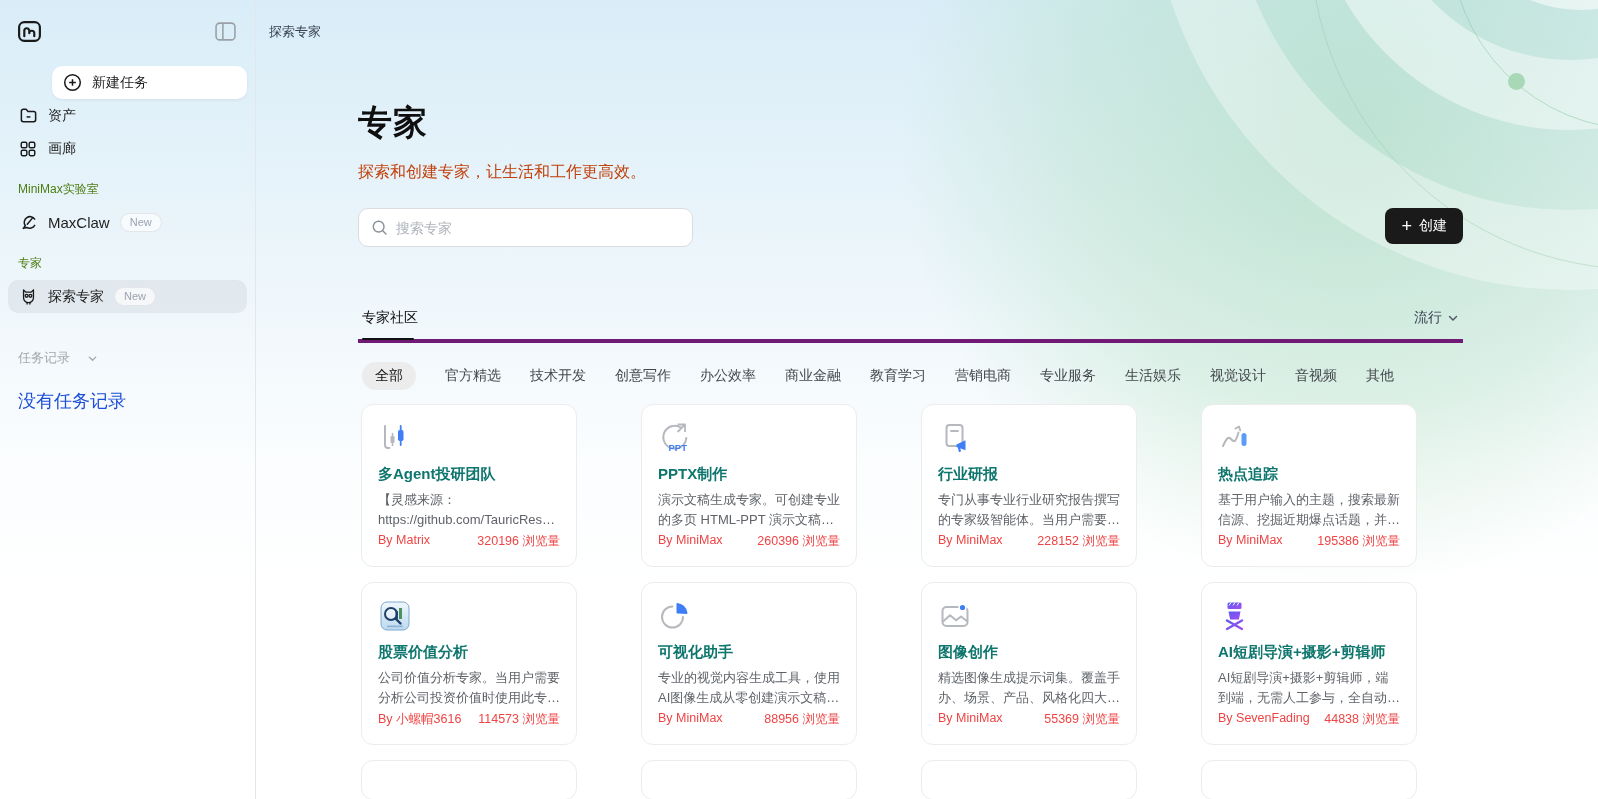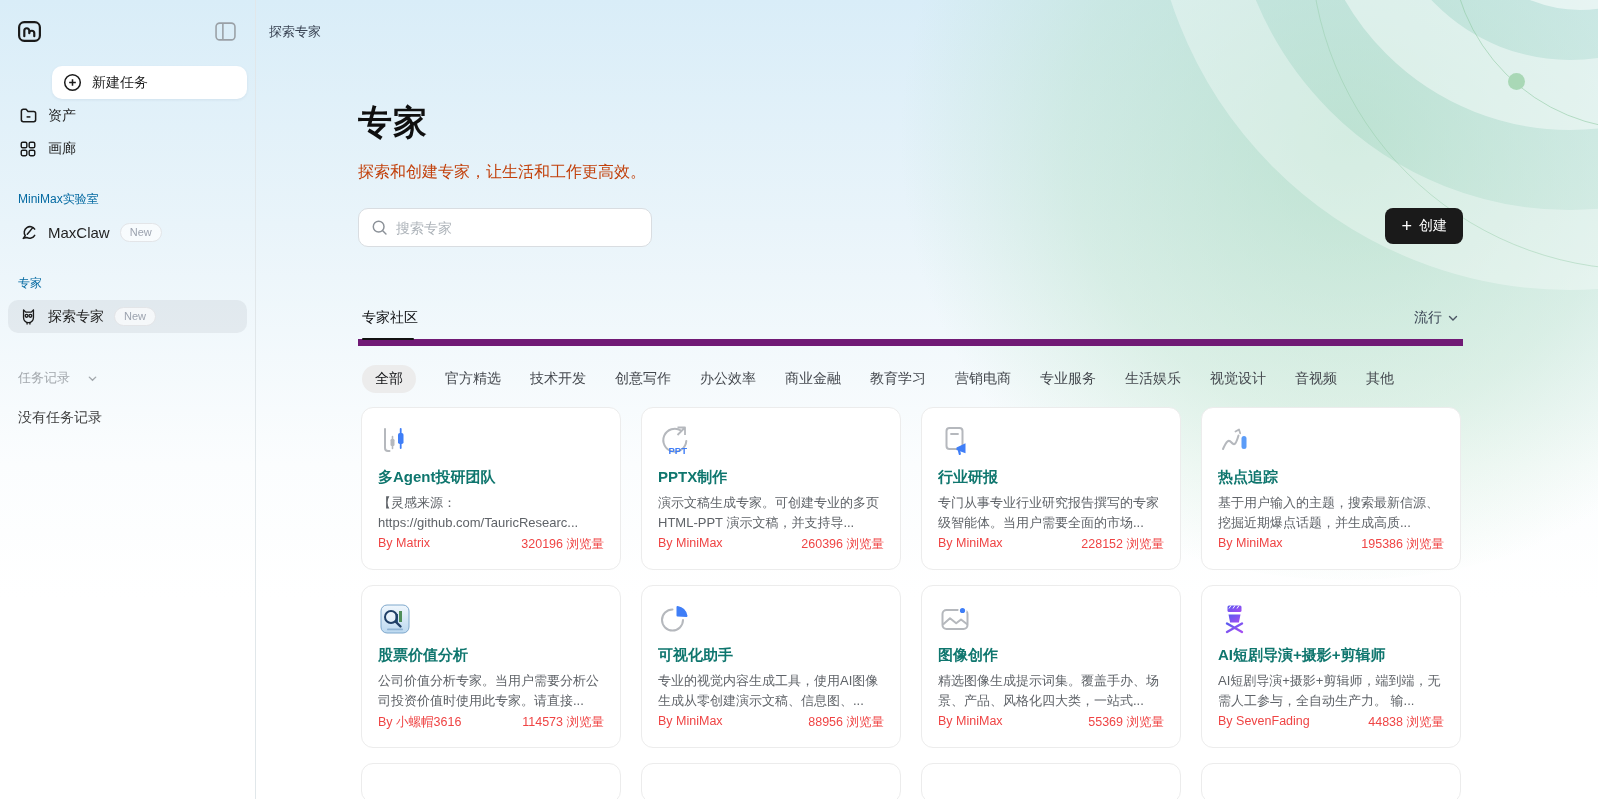--- a/index.html
+++ b/index.html
@@ -26,56 +26,56 @@
   .sidebar { position:absolute; left:0; top:0; width:255px; height:799px; z-index:3; }
   .sb-top { display:flex; align-items:center; justify-content:space-between; padding:18px 18px 0 16px; }
   .sb-logo { width:28px; height:26px; display:flex; align-items:center; }
   .sb-collapse { width:22px; height:20px; cursor:pointer; display:flex; align-items:center; }
   .sb-menu { margin-top:22px; padding:0 8px; }
   .sb-item { display:flex; align-items:center; gap:10px; height:33px; padding:0 10px; border-radius:10px;
     font-size:14px; color:#1f1f1f; cursor:pointer; }
   .sb-item .ic { width:20px; height:20px; display:flex; align-items:center; justify-content:center; flex:0 0 20px; }
   .sb-item.active-white { background:#ffffff; box-shadow:0 1px 3px rgba(40,70,100,0.08);margin-left:44px; }
   .sb-item.active-gray { background:rgba(17,24,39,0.06); }
-  .sb-label { font-size:12px; color:#0369a1; padding:0 18px; margin-top:26px; margin-bottom:8px; }
+  .sb-label { font-size:12px; color:#4d7c0f; padding:0 18px; margin-top:16px; margin-bottom:8px; }
   .badge-new { font-size:11px; color:#9ca3af; border:1px solid #e3e5e8; background:rgba(255,255,255,0.65);
     border-radius:999px; padding:2px 9px; line-height:1.2; }
   .sb-maxclaw { font-size:15px; }
   .sb-history { display:flex; align-items:center; gap:17px; font-size:13px; color:#a3a8ad; padding:0 18px; margin-top:36px; cursor:pointer; }
-  .sb-empty { font-size:14px; color:#404040; padding:0 18px; margin-top:22px; }
+  .sb-empty { font-size:18px; color:#1d4ed8; padding:0 18px; margin-top:22px; }
 
   
   .main { position:absolute; left:255px; top:0; width:1343px; height:799px; border-left:1px solid #e1e7ea; z-index:2; }
   .breadcrumb { position:absolute; left:13px; top:23px; font-size:13px; color:#374151; }
   .content { position:absolute; left:102px; top:0; width:1105px; }
   .page-title { margin-top:100px; font-size:34px; font-weight:700; color:#0f0f0f; letter-spacing:1px; }
   .page-sub { margin-top:16px; font-size:16px; color:#c2410c; }
   .action-row { margin-top:25px; display:flex; align-items:flex-start; justify-content:space-between; }
-  .search-box { width:294px; height:39px; background:#ffffff; border:1px solid #d9dde1; border-radius:10px;
+  .search-box { width:335px; height:39px; background:#ffffff; border:1px solid #d9dde1; border-radius:10px;
     display:flex; align-items:center; padding:0 12px; gap:8px; }
   .search-box input { border:none; outline:none; flex:1; font-size:14px; color:#1f1f1f; background:transparent;
     font-family:"Liberation Sans","DejaVu Sans",sans-serif; }
   .search-box input::placeholder { color:#aeb4ba; }
   .create-btn { height:36px; padding:0 16px; background:#1a1a1a; color:#ffffff; border:none; border-radius:8px;
     font-size:14px; display:flex; align-items:center; gap:7px; cursor:pointer;
     font-family:"Liberation Sans","DejaVu Sans",sans-serif; }
   .create-btn .plus { font-size:18px; font-weight:400; line-height:1; margin-top:-1px; }
 
   .tab-row { margin-top:62px; display:flex; align-items:flex-end; justify-content:space-between;
-    border-bottom:7px solid #701a75; padding:0 4px 0 4px; }
+    border-bottom:4px solid #701a75; padding:0 4px 0 4px; }
   .tab { font-size:14px; font-weight:500; color:#101114; padding-bottom:12px; position:relative; cursor:pointer; }
   .tab::after { content:""; position:absolute; left:0; bottom:-1px; width:52px; height:2.5px; background:#111; border-radius:2px; }
   .sort { display:flex; align-items:center; gap:5px; font-size:14px; color:#374151; padding-bottom:12px; cursor:pointer; }
 
   .cat-row { margin-top:19px; display:flex; align-items:center; gap:29px; padding-left:4px; }
   .cat { font-size:14px; color:#44484e; cursor:pointer; white-space:nowrap; }
   .cat.selected { background:#ececec; color:#101114; border-radius:16px; padding:5px 13px; }
 
   .grid { margin-top:14px; display:grid; grid-template-columns:repeat(4,260px); gap:15px 20px; padding-left:3px; }
-  .card { width:260px; height:163px; background:#ffffff; border:1px solid #ececec; border-radius:12px;
+  .card { width:216px; height:163px; background:#ffffff; border:1px solid #ececec; border-radius:12px;
     padding:16px; display:flex; flex-direction:column; cursor:pointer; }
   .card-icon { height:34px; margin-bottom:10px; }
   .card-title { font-size:15px; font-weight:600; color:#0f766e; margin-bottom:6px; white-space:nowrap; overflow:hidden; }
   .card-desc { font-size:13px; color:#5f6368; line-height:1.5; display:-webkit-box; -webkit-line-clamp:2;
     -webkit-box-orient:vertical; overflow:hidden; overflow-wrap:break-word; }
   .card-foot { margin-top:auto; display:flex; justify-content:space-between; font-size:12.5px; color:#ef4444; }
   .card.ghost { height:40px; }
 </style>
 </head>
 <body>

